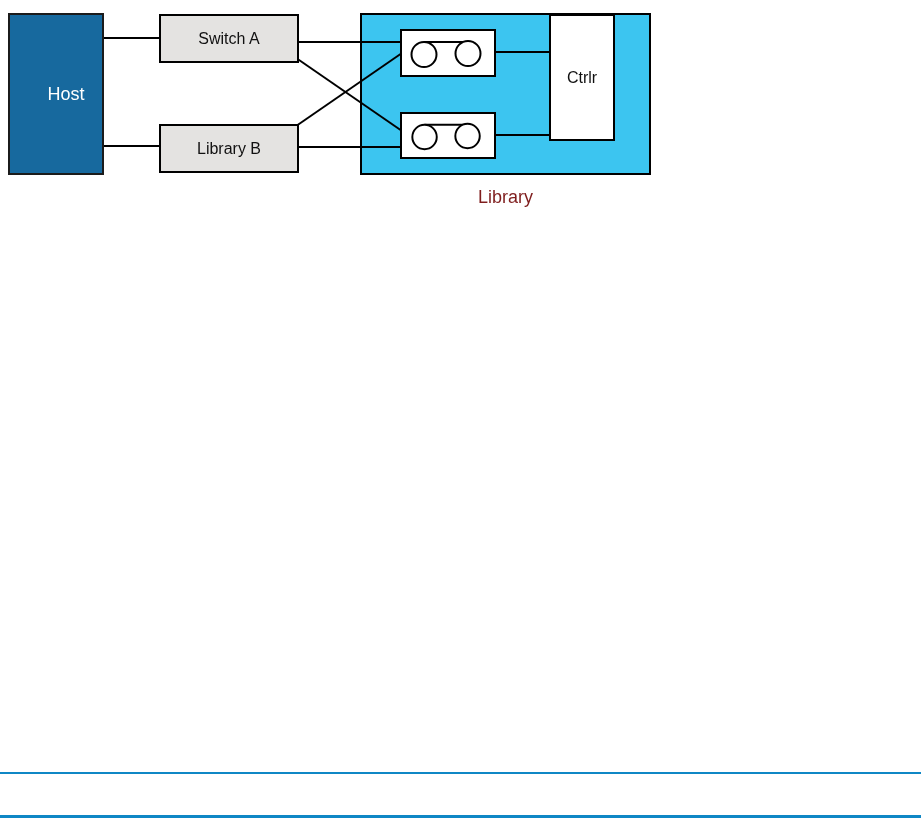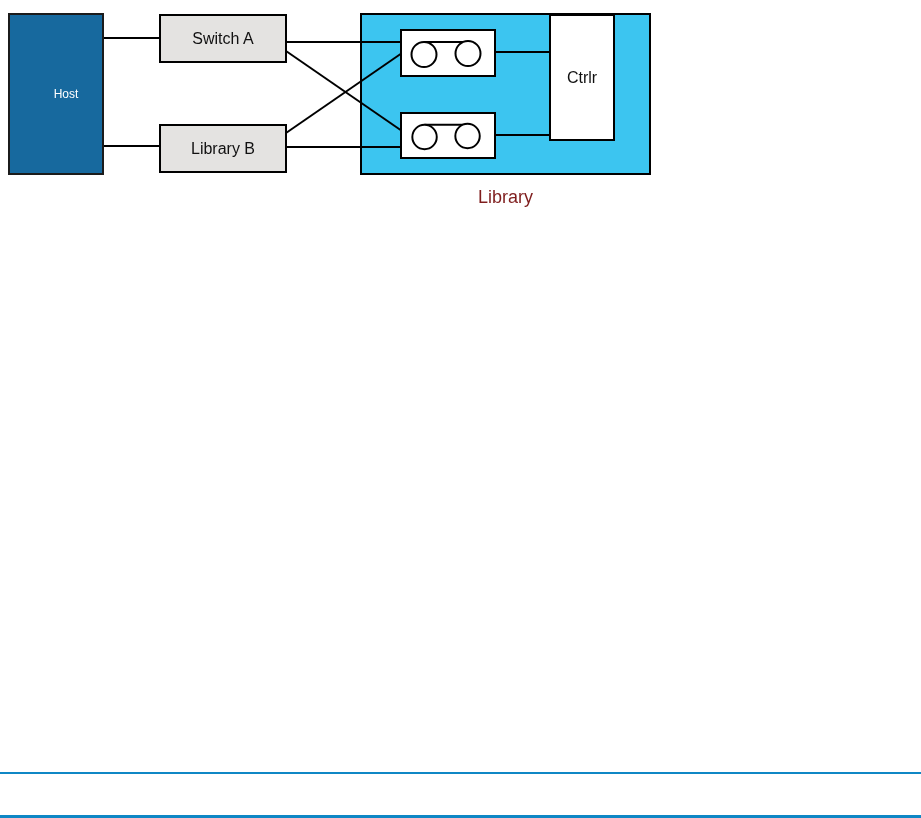--- a/index.html
+++ b/index.html
@@ -32,26 +32,26 @@
     align-items: center;
     justify-content: center;
     z-index: 3;
   }
 
   .host {
     left: 8px; top: 13px; width: 96px; height: 162px;
     background: #17699e;
     border: 2px solid #1b1b1b;
     color: #ffffff;
-    font-size: 12px;
+    font-size: 18px;
     padding-left: 20px;
   }
 
   .switch {
-    left: 159px; width: 128px; height: 49px;
+    left: 159px; width: 140px; height: 49px;
     background: #e4e3e1;
     border: 2px solid #000000;
     color: #111111;
     font-size: 16px;
   }
   .switch-a { top: 14px; }
   .switch-b { top: 124px; }
 
   .library {
     position: absolute;

